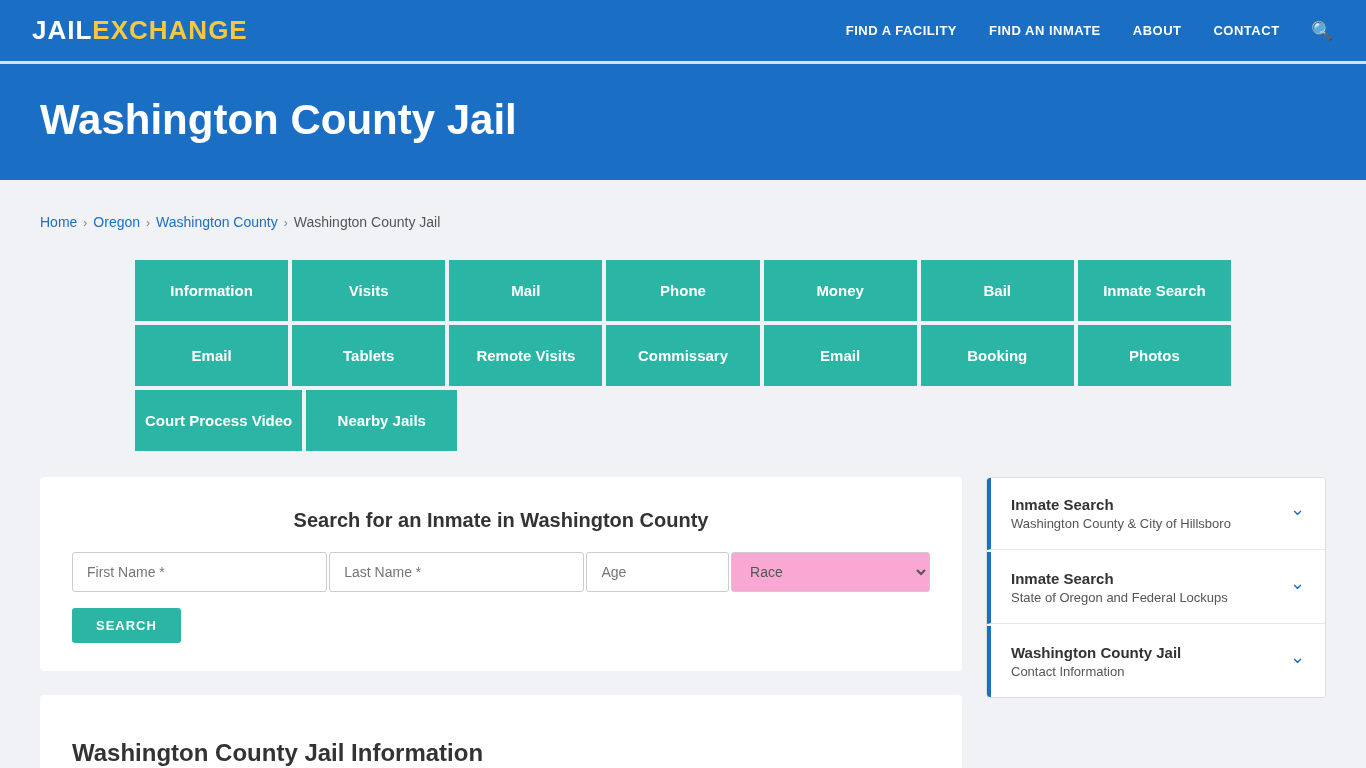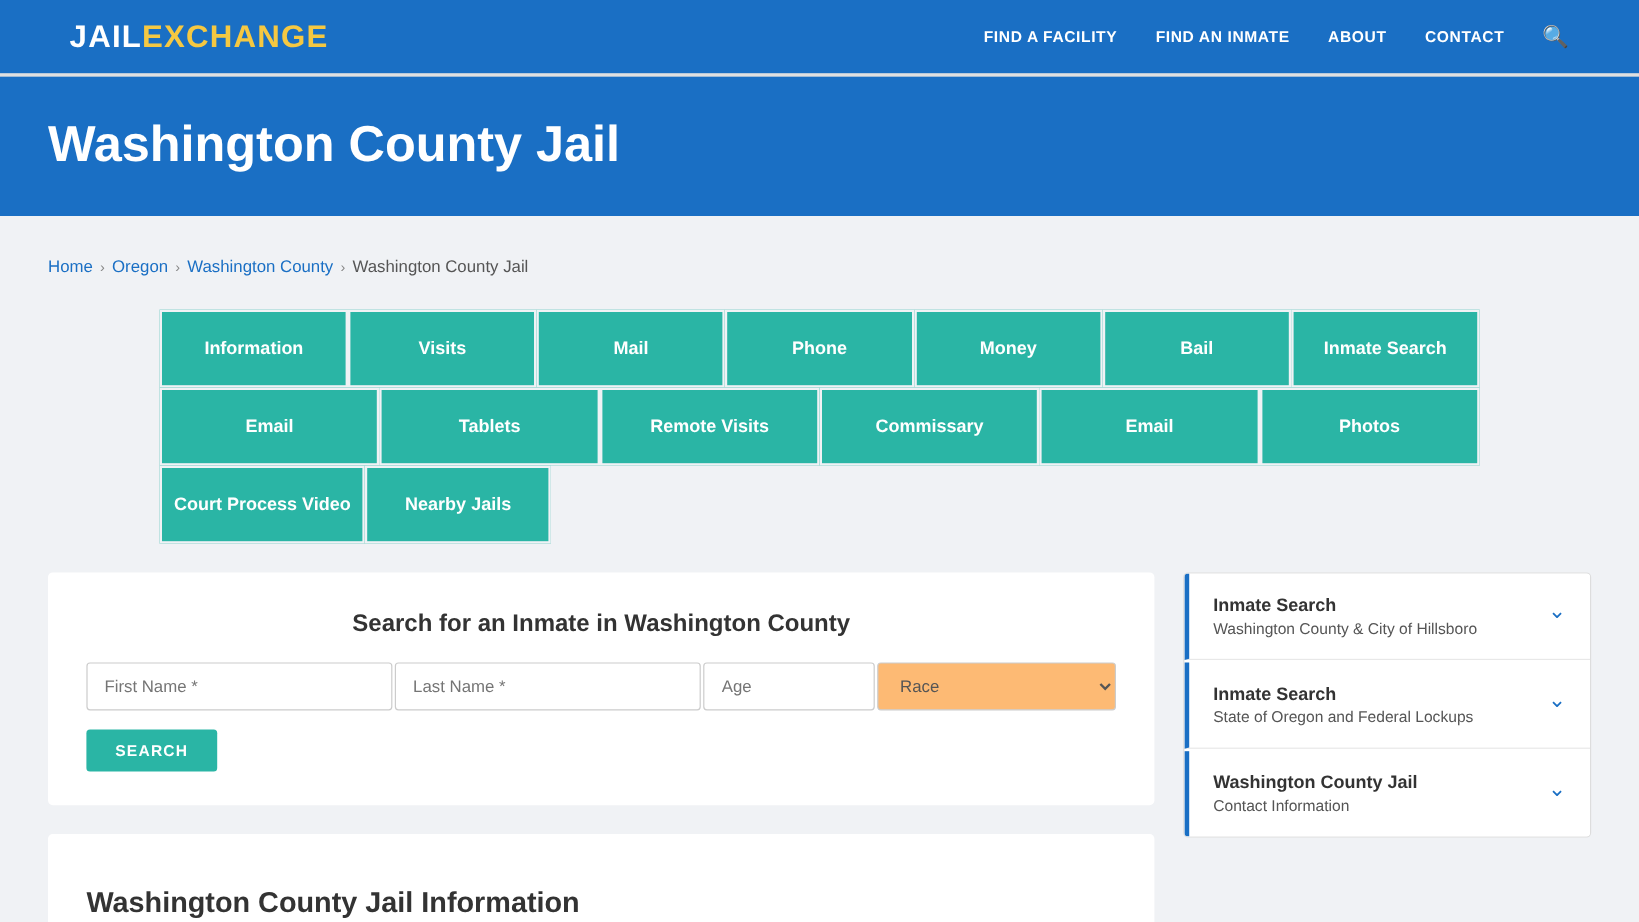--- a/index.html
+++ b/index.html
@@ -4,21 +4,21 @@
   <style>
     * { margin: 0; padding: 0; box-sizing: border-box; }
     body { font-family: Arial, sans-serif; background: #f0f2f5; color: #333; }
 
     
     .header {
       background: #1a6fc4;
       display: flex;
       align-items: center;
       justify-content: space-between;
-      padding: 0 58px;
+      padding: 0 32px;
       height: 64px;
       border-bottom: 3px solid #e0e0e0;
     }
     .logo {
       display: flex;
       align-items: center;
       gap: 0;
     }
     .logo-jail {
       color: white;
@@ -173,21 +173,21 @@
       font-size: 14px;
       color: #555;
       outline: none;
     }
     .input-first { flex: 2; min-width: 160px; }
     .input-last { flex: 2; min-width: 160px; }
     .input-age { flex: 1; min-width: 80px; }
     .input-race {
       flex: 1.5;
       min-width: 120px;
-      background: #fdba74;
+      background: #f9a8d4;
       cursor: pointer;
     }
     .search-btn {
       background: #2ab5a5;
       color: white;
       border: none;
       padding: 10px 24px;
       font-size: 13px;
       font-weight: 700;
       letter-spacing: 1px;
@@ -288,20 +288,21 @@
       <button class="nav-btn">Bail</button>
       <button class="nav-btn">Inmate Search</button>
     </div>
 
     <div class="buttons-row">
       <button class="nav-btn">Email</button>
       <button class="nav-btn">Tablets</button>
       <button class="nav-btn">Remote Visits</button>
       <button class="nav-btn">Commissary</button>
       <button class="nav-btn">Email</button>
+      <button class="nav-btn">Booking</button>
       <button class="nav-btn">Photos</button>
     </div>
 
     <div class="buttons-row-center">
       <button class="nav-btn-partial">Court Process Video</button>
       <button class="nav-btn-partial">Nearby Jails</button>
     </div>
   </div>
 
   <div class="main-layout">

